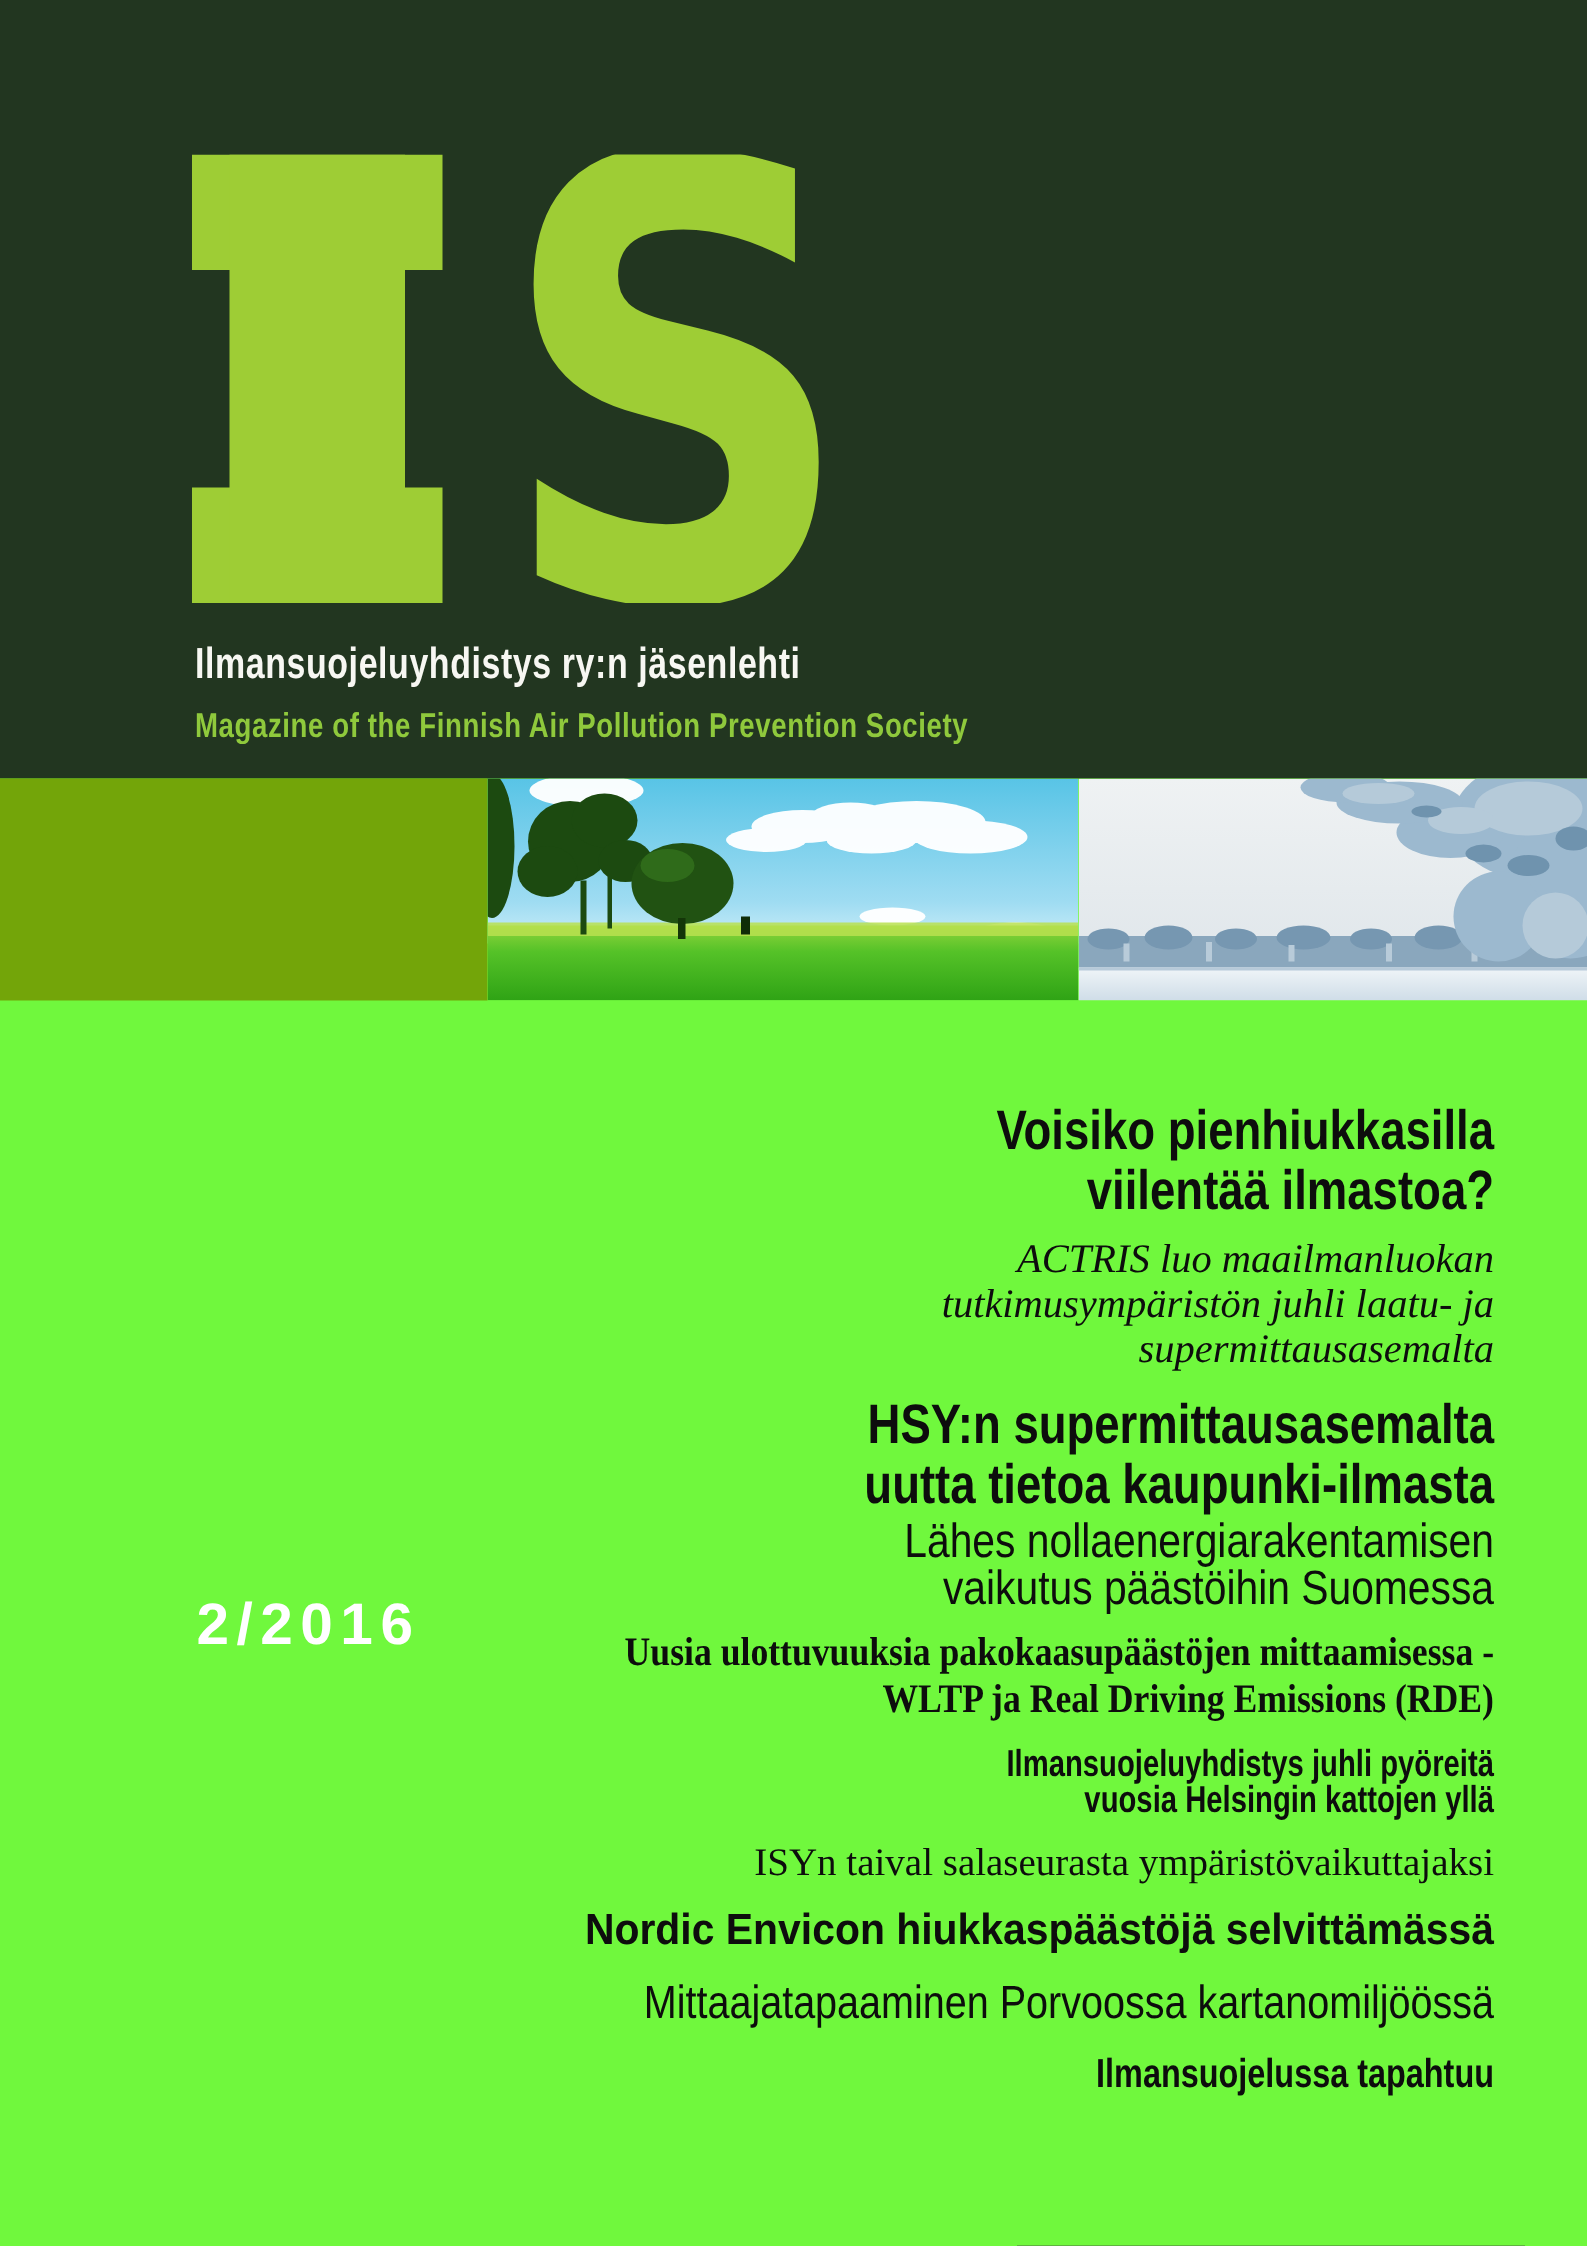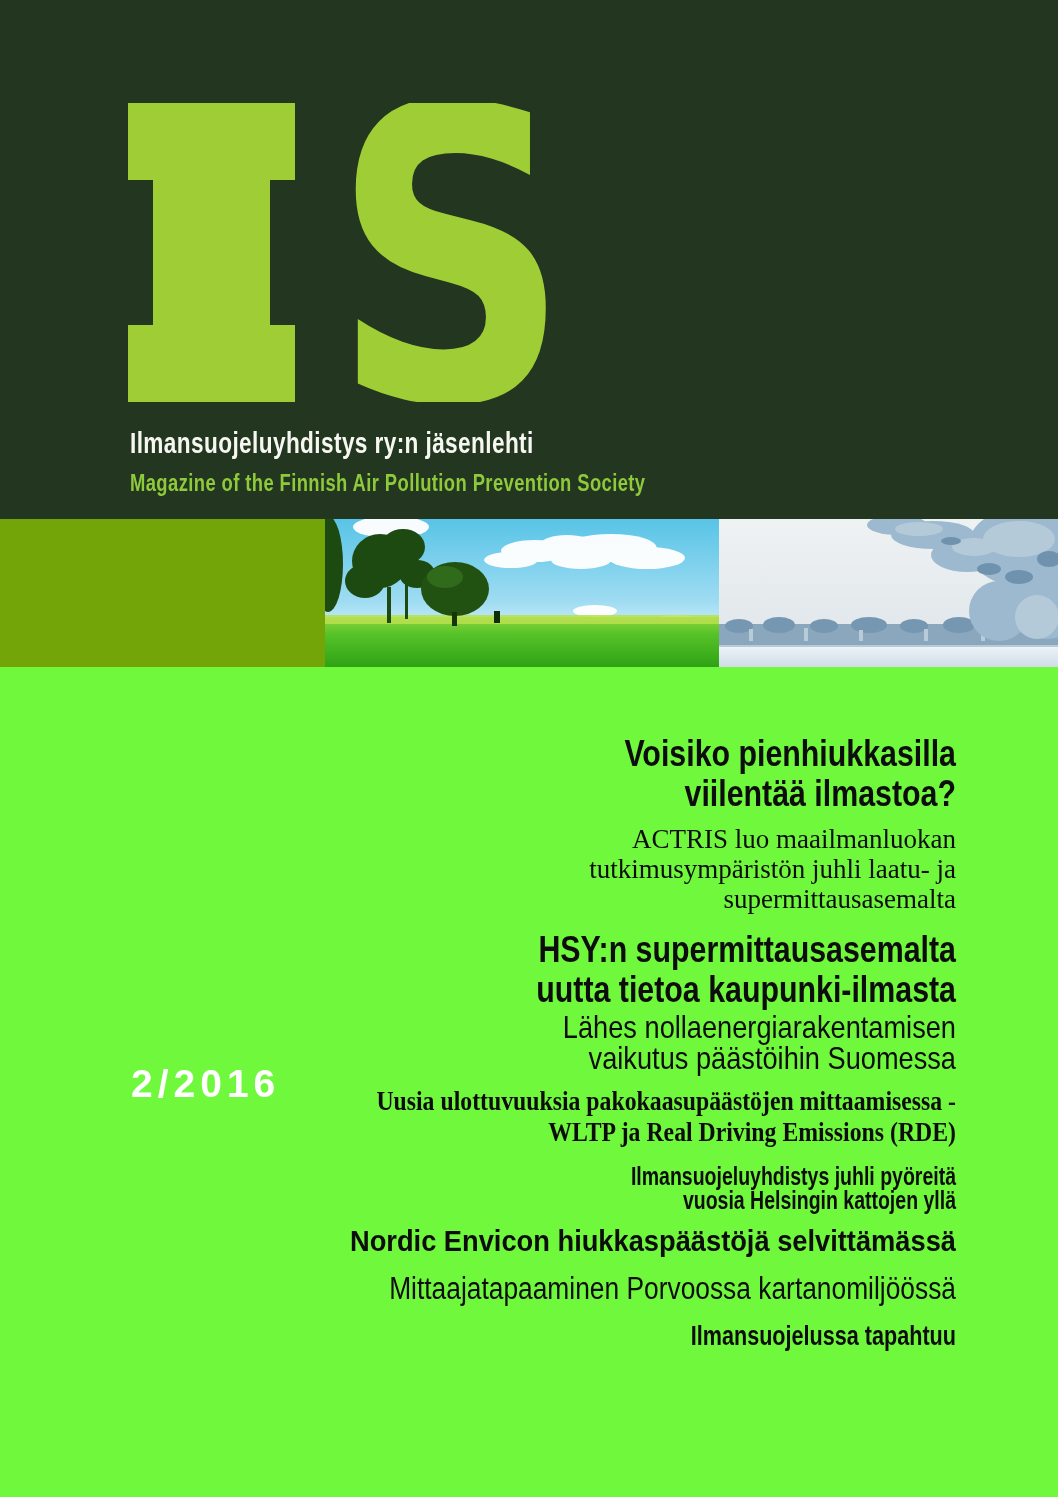--- a/index.html
+++ b/index.html
@@ -46,29 +46,29 @@
     letter-spacing:5px;white-space:nowrap;
   }
   .photo{position:absolute;top:0;height:148px;overflow:hidden;}
   .photo svg{display:block;width:100%;height:100%;}
   .photo-summer{left:325px;width:394px;}
   .photo-winter{left:719px;width:339px;}
 
   
   .contents{
     position:absolute;left:0;top:667px;width:1058px;height:830px;
-    box-sizing:border-box;padding:67px 102px 0 0;
+    box-sizing:border-box;padding:67px 62px 0 0;
     text-align:right;color:var(--headline_text,#0d0d0d);
   }
   .hl{white-space:nowrap;}
   .hl div{white-space:nowrap;}
 
   .b1,.b3{font-size:37px;line-height:40px;font-weight:bold;
           transform:scaleX(.82);transform-origin:100% 50%;}
-  .b2{font-family:"Liberation Serif",serif;font-size:27px;line-height:30px;margin-top:10px;}
+  .b2{font-family:"Liberation Serif",serif;font-size:27px;line-height:30px;margin-top:10px;font-style:italic;}
   .b3{margin-top:16px;}
   .b4{font-size:32px;line-height:31px;font-weight:400;margin-top:2px;
       transform:scaleX(.85);transform-origin:100% 50%;}
   .b5{font-family:"Liberation Serif",serif;font-weight:bold;font-size:27px;line-height:31px;
       margin-top:12px;transform:scaleX(.88);transform-origin:100% 50%;}
   .b6{font-size:25px;line-height:24px;font-weight:bold;margin-top:16px;
       transform:scaleX(.78);transform-origin:100% 50%;}
   .b7{font-family:"Liberation Serif",serif;font-size:26px;line-height:32px;margin-top:14px;}
   .b8{font-size:29px;line-height:30px;font-weight:bold;margin-top:14px;
       transform:scaleX(.94);transform-origin:100% 50%;}
@@ -223,20 +223,23 @@
       <div>vaikutus päästöihin Suomessa</div>
     </div>
     <div class="hl b5">
       <div>Uusia ulottuvuuksia pakokaasupäästöjen mittaamisessa -</div>
       <div>WLTP ja Real Driving Emissions (RDE)</div>
     </div>
     <div class="hl b6">
       <div>Ilmansuojeluyhdistys juhli pyöreitä</div>
       <div>vuosia Helsingin kattojen yllä</div>
     </div>
+    <div class="hl b7">
+      <div>ISYn taival salaseurasta ympäristövaikuttajaksi</div>
+    </div>
     <div class="hl b8">
       <div>Nordic Envicon hiukkaspäästöjä selvittämässä</div>
     </div>
     <div class="hl b9">
       <div>Mittaajatapaaminen Porvoossa kartanomiljöössä</div>
     </div>
     <div class="hl b10">
       <div>Ilmansuojelussa tapahtuu</div>
     </div>
   </main>

